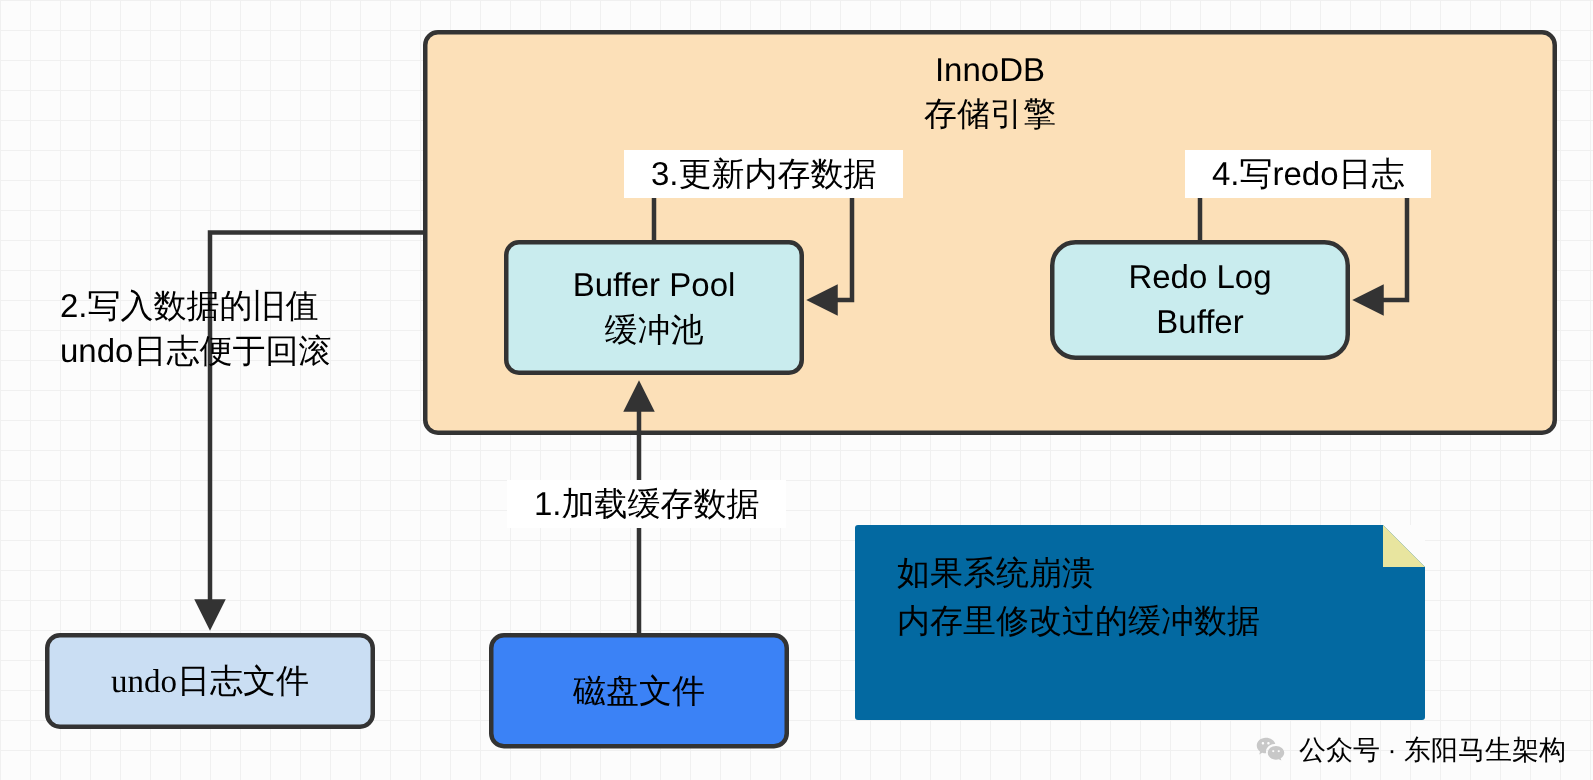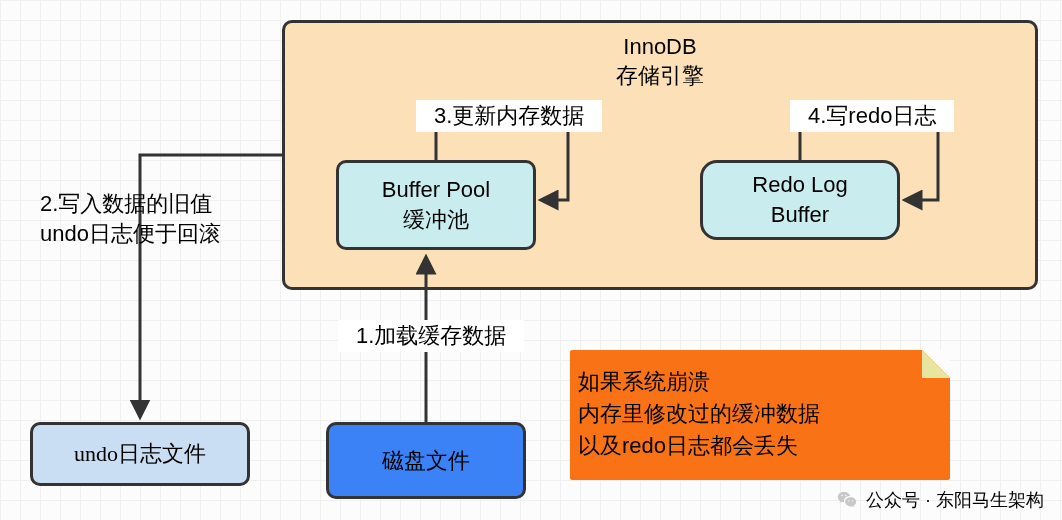--- a/index.html
+++ b/index.html
@@ -68,22 +68,22 @@
       width: 200px;
       height: 77px;
       background: #3b82f6;
     }
     .note {
       position: absolute;
       left: 570px;
       top: 350px;
       width: 380px;
       height: 130px;
-      background: #f97316;
-      padding: 16px 8px;
+      background: #0369a1;
+      padding: 16px 28px;
       font-size: 22px;
       line-height: 1.45;
       border-radius: 2px;
     }
     .note::after {
       content: "";
       position: absolute;
       top: 0;
       right: 0;
       width: 0;
@@ -161,21 +161,20 @@
   <span>undo日志文件</span>
 </div>
 
 <div class="box disk-file">
   <span>磁盘文件</span>
 </div>
 
 <div class="note">
   <div>如果系统崩溃</div>
   <div>内存里修改过的缓冲数据</div>
-  <div>以及redo日志都会丢失</div>
 </div>
 
 <svg class="arrows">
   <defs>
     <marker id="arrowhead" markerWidth="7" markerHeight="7" refX="5.5" refY="3.5" orient="auto">
       <polygon points="0 0, 7 3.5, 0 7" fill="#333"></polygon>
     </marker>
   </defs>
 
   <path d="M 426 422 L 426 258" stroke="#333" stroke-width="3" fill="none" marker-end="url(#arrowhead)"></path>

